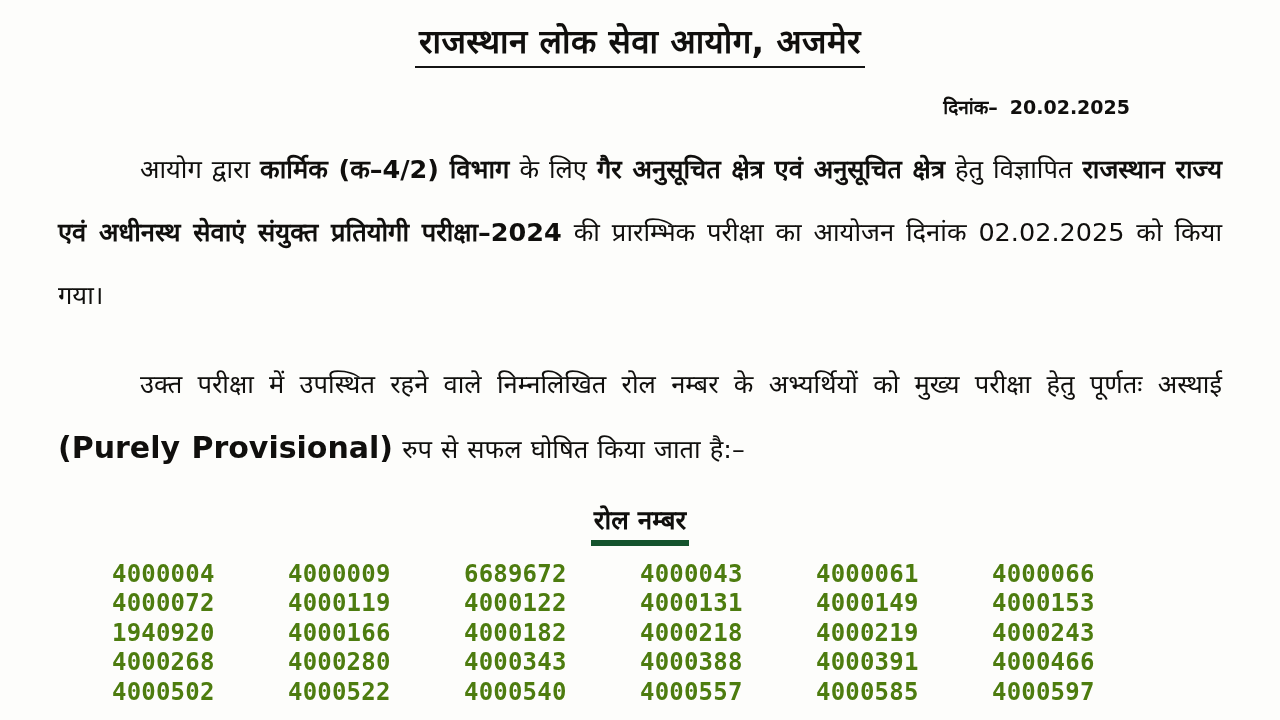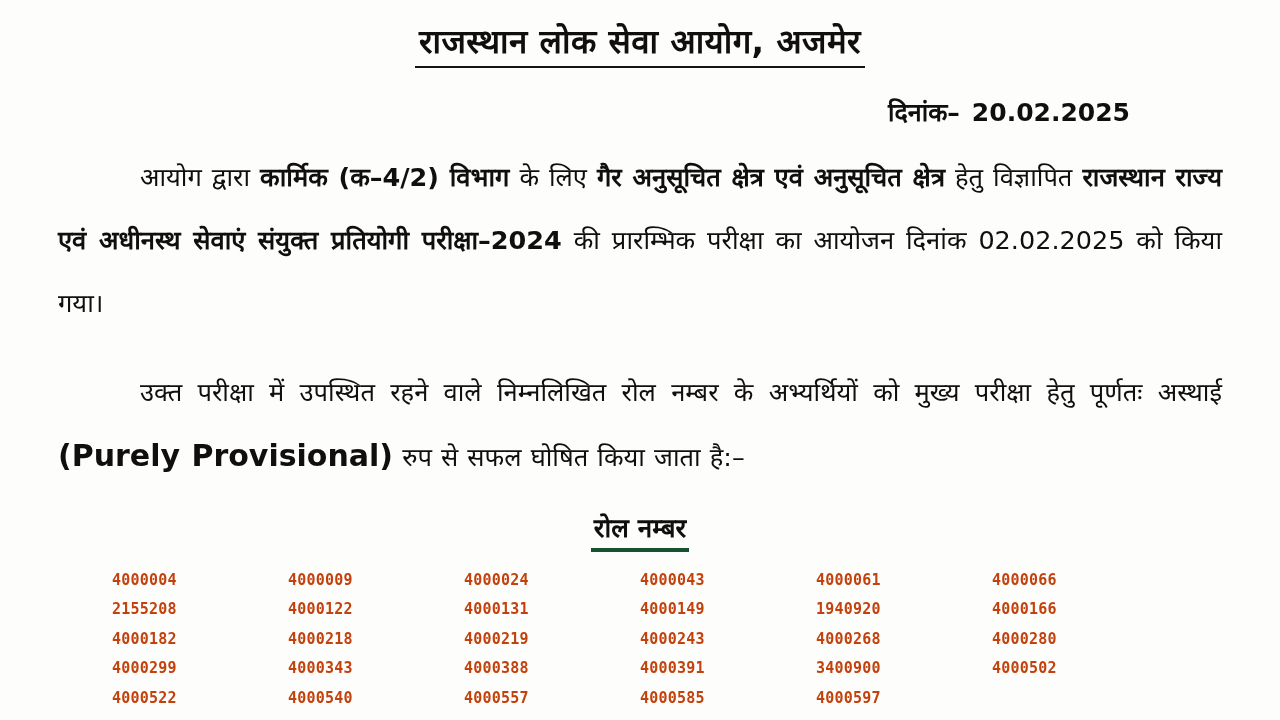--- a/index.html
+++ b/index.html
@@ -37,21 +37,21 @@
   }
   .doc-title .ul {
     border-bottom: 2.5px solid #141414;
     padding: 0 4px 4px 4px;
     display: inline-block;
   }
 
   
   .date-line {
     text-align: right;
-    font-size: 25px;
+    font-size: 19px;
     font-weight: 700;
     margin: 0;
     padding-top: 26px;
     padding-right: 92px;
     font-family: "DejaVu Sans", "Liberation Sans", sans-serif;
     white-space: nowrap;
   }
   .date-line .date-value {
     margin-left: 12px;
   }
@@ -82,42 +82,42 @@
   
   .rolls-heading {
     text-align: center;
     font-size: 26px;
     font-weight: 700;
     margin: 0;
     padding-top: 20px;
     font-family: "DejaVu Sans", "Liberation Sans", sans-serif;
   }
   .rolls-heading .ul {
-    border-bottom: 4px solid #14532d;
+    border-bottom: 6px solid #14532d;
     padding: 0 3px 3px 3px;
     display: inline-block;
   }
 
   
   .rolls-grid {
     padding-top: 14px;
     padding-left: 54px;
     padding-right: 54px;
     display: grid;
     grid-template-columns: repeat(6, 1fr);
     row-gap: 0px;
     column-gap: 0px;
   }
   .roll-cell {
     font-family: "DejaVu Sans Mono", "Liberation Mono", monospace;
-    font-size: 15px;
+    font-size: 24px;
     font-weight: 700;
     line-height: 29.5px;
     letter-spacing: 0.2px;
-    color: #c2410c;
+    color: #4d7c0f;
     white-space: nowrap;
   }
 </style>
 </head>
 <body>
 
 <div class="page">
 
   <h1 class="doc-title">
     <span class="ul">राजस्थान लोक सेवा आयोग, अजमेर</span>
@@ -135,41 +135,42 @@
     <span>उक्त परीक्षा में उपस्थित रहने वाले निम्नलिखित रोल नम्बर के अभ्यर्थियों को मुख्य परीक्षा हेतु पूर्णतः अस्थाई </span><span class="eng">(Purely Provisional)</span><span> रुप से सफल घोषित किया जाता है:–</span>
   </p>
 
   <h2 class="rolls-heading">
     <span class="ul">रोल नम्बर</span>
   </h2>
 
   <div class="rolls-grid">
       <div class="roll-cell">4000004</div>
       <div class="roll-cell">4000009</div>
-      <div class="roll-cell">4000024</div>
+      <div class="roll-cell">6689672</div>
       <div class="roll-cell">4000043</div>
       <div class="roll-cell">4000061</div>
       <div class="roll-cell">4000066</div>
-      <div class="roll-cell">2155208</div>
+      <div class="roll-cell">4000072</div>
+      <div class="roll-cell">4000119</div>
       <div class="roll-cell">4000122</div>
       <div class="roll-cell">4000131</div>
       <div class="roll-cell">4000149</div>
+      <div class="roll-cell">4000153</div>
       <div class="roll-cell">1940920</div>
       <div class="roll-cell">4000166</div>
       <div class="roll-cell">4000182</div>
       <div class="roll-cell">4000218</div>
       <div class="roll-cell">4000219</div>
       <div class="roll-cell">4000243</div>
       <div class="roll-cell">4000268</div>
       <div class="roll-cell">4000280</div>
-      <div class="roll-cell">4000299</div>
       <div class="roll-cell">4000343</div>
       <div class="roll-cell">4000388</div>
       <div class="roll-cell">4000391</div>
-      <div class="roll-cell">3400900</div>
+      <div class="roll-cell">4000466</div>
       <div class="roll-cell">4000502</div>
       <div class="roll-cell">4000522</div>
       <div class="roll-cell">4000540</div>
       <div class="roll-cell">4000557</div>
       <div class="roll-cell">4000585</div>
       <div class="roll-cell">4000597</div>
     </div>
 
 </div>
 

